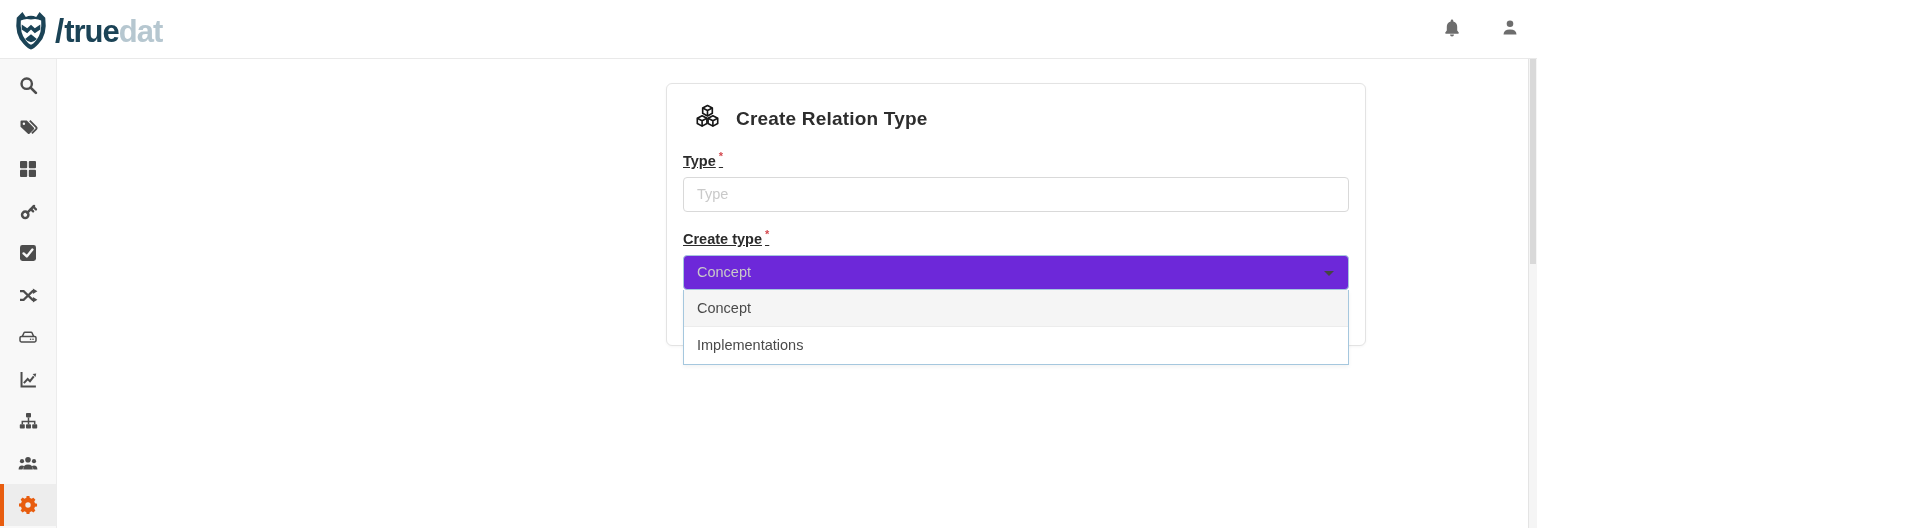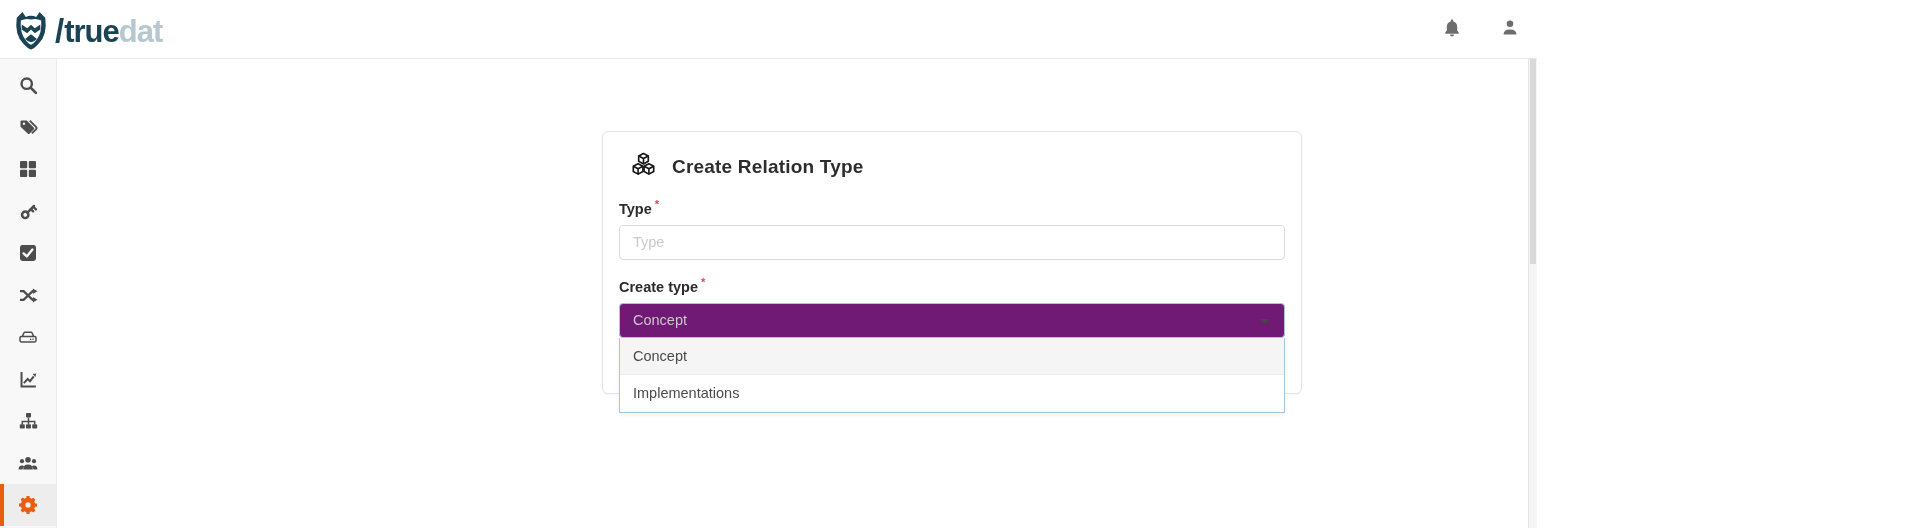--- a/index.html
+++ b/index.html
@@ -28,34 +28,34 @@
     border-right:1px solid #ececec; padding-top:5px; display:flex; flex-direction:column; }
   .side-item { position:relative; height:42px; display:flex; align-items:center;
     justify-content:center; cursor:pointer; background:transparent; border:none; }
   .side-item svg { display:block; }
   .side-item.active { background:#ededed; }
   .side-item.active::before { content:""; position:absolute; left:0; top:0; bottom:0;
     width:4px; background:#e85d0f; }
 
   
   .main { position:absolute; top:59px; left:58px; right:9px; bottom:0; background:#fff; }
-  .card { position:absolute; left:544px; top:24px; width:700px; height:263px; background:#fff;
+  .card { position:absolute; left:608px; top:24px; width:700px; height:263px; background:#fff;
     border:1px solid #e3e3e3; border-radius:6px; box-shadow:0 1px 3px rgba(0,0,0,.04);
-    padding:14px 16px;margin-top:48px; }
+    padding:14px 16px; }
   .card-title-row { display:flex; align-items:center; gap:13px; margin:6px 0 0 9px; height:30px; }
   .card-title { font-size:19px; font-weight:600; color:#2d2d2d; letter-spacing:.2px; }
-  .field-label { margin-top:16px; font-size:14.5px; font-weight:700; color:#2b2b2b; }
+  .field-label { margin-top:16px; font-size:14.5px; font-weight:700; color:#2b2b2b;text-decoration:underline; }
   .field-label .req { color:#d4494f; font-size:11px; vertical-align:super; margin-left:3px;
     font-weight:700; }
   .text-input { margin-top:8px; width:100%; height:35px; border:1px solid #d9d9d9;
     border-radius:4px; padding:0 13px; font-size:14.5px; color:#444; outline:none;
     font-family:"Liberation Sans", sans-serif; }
   .text-input::placeholder { color:#c9c9c9; opacity:1; }
   .select-box { position:relative; margin-top:8px; width:100%; height:35px;
-    border:1px solid #a5c7de; border-radius:4px; background:#701a75; cursor:pointer; }
+    border:1px solid #a5c7de; border-radius:4px; background:#6d28d9; cursor:pointer; }
   .select-placeholder { position:absolute; left:13px; top:0; line-height:33px;
     font-size:14.5px; color:#c9c9c9; }
   .select-caret { position:absolute; right:14px; top:15px; width:0; height:0;
     border-left:5px solid transparent; border-right:5px solid transparent;
     border-top:5px solid #454545; }
   .dropdown-menu { position:absolute; top:34px; left:-1px; right:-1px; background:#fff;
     border:1px solid #a5c7de; border-top:none; z-index:20;
     box-shadow:0 2px 4px rgba(0,0,0,.05); }
   .dropdown-option { height:37px; line-height:36px; padding:0 13px; font-size:14.5px;
     color:#4a4a4a; border-bottom:1px solid #ececec; cursor:pointer; background:#fff; }

